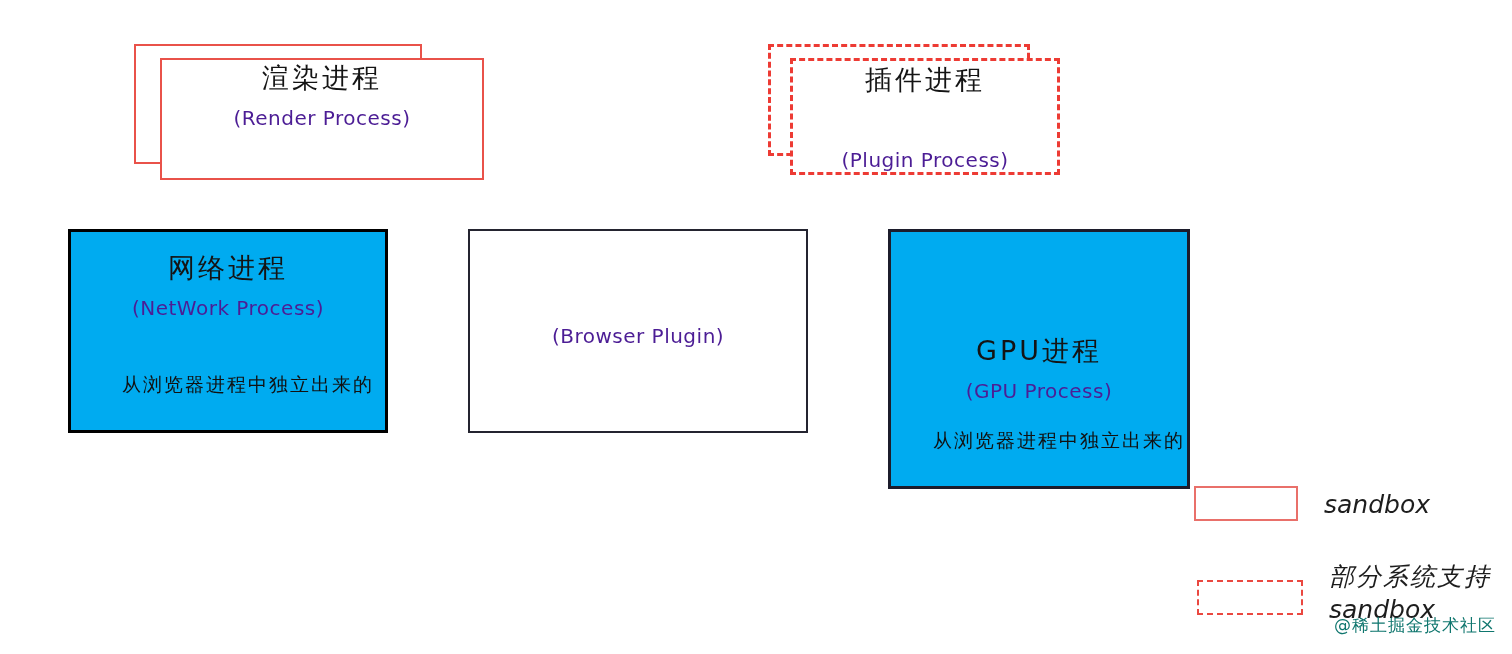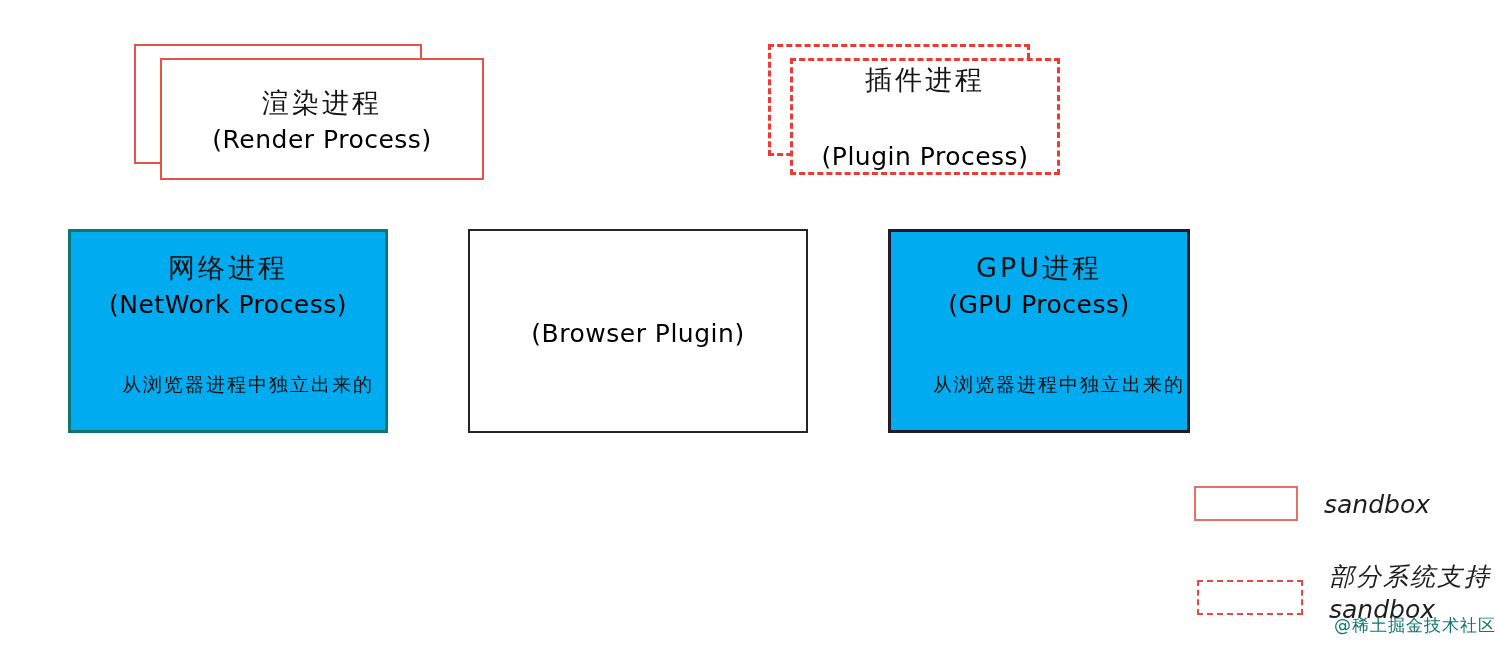--- a/index.html
+++ b/index.html
@@ -32,25 +32,25 @@
   }
 
   .proc-title {
     font-size: 27px;
     letter-spacing: 3px;
     color: #141414;
     white-space: nowrap;
     font-weight: 400;
   }
   .proc-sub {
-    font-size: 25px;
+    font-size: 20px;
     letter-spacing: 0.5px;
-    color: #000000;
-    white-space: nowrap;
-    margin-top: 4px;
+    color: #4c1d95;
+    white-space: nowrap;
+    margin-top: 10px;
     font-weight: 400;
   }
   .proc-note {
     font-size: 19px;
     letter-spacing: 2px;
     color: #111111;
     white-space: nowrap;
     font-weight: 400;
   }
 
@@ -60,21 +60,21 @@
     position: absolute; left: 0; top: 0; width: 288px; height: 120px;
     border: 2px solid #e9524a;
     background: #ffffff;
     box-sizing: border-box;
   }
   #render-front {
     position: absolute; left: 26px; top: 14px; width: 324px; height: 122px;
     border: 2px solid #e9524a;
     background: #ffffff;
     box-sizing: border-box;
-    display: flex; flex-direction: column; align-items: center; justify-content: center;
+    display: flex; flex-direction: column; align-items: center; justify-content: flex-start;
   }
 
   
   #plugin-group { position: absolute; left: 768px; top: 44px; width: 292px; height: 131px; }
   #plugin-back {
     position: absolute; left: 0; top: 0; width: 262px; height: 112px;
     border: 3px dashed #ed3b34;
     background: #ffffff;
     box-sizing: border-box;
   }
@@ -83,35 +83,35 @@
     border: 3px dashed #ed3b34;
     background: #ffffff;
     box-sizing: border-box;
     display: flex; flex-direction: column; align-items: center; justify-content: center; gap: 40px;
   }
 
   
   #network-box {
     left: 68px; top: 229px; width: 320px; height: 204px;
     background: #00abf0;
-    border: 3px solid #0f766e;
+    border: 3px solid #000000;
     justify-content: flex-start;
     padding-top: 18px;
   }
   #browser-box {
     left: 468px; top: 229px; width: 340px; height: 204px;
     background: #ffffff;
     border: 2px solid #242430;
     justify-content: center;
   }
   #gpu-box {
-    left: 888px; top: 229px; width: 302px; height: 204px;
+    left: 888px; top: 229px; width: 302px; height: 260px;
     background: #00abf0;
     border: 3px solid #1c1c2b;
-    justify-content: flex-start;
+    justify-content: center;
     padding-top: 18px;
   }
   .note-slot {
     position: absolute;
     left: 0; right: 0;
     bottom: 32px;
     display: flex;
     justify-content: center;
     padding-left: 40px;
   }

